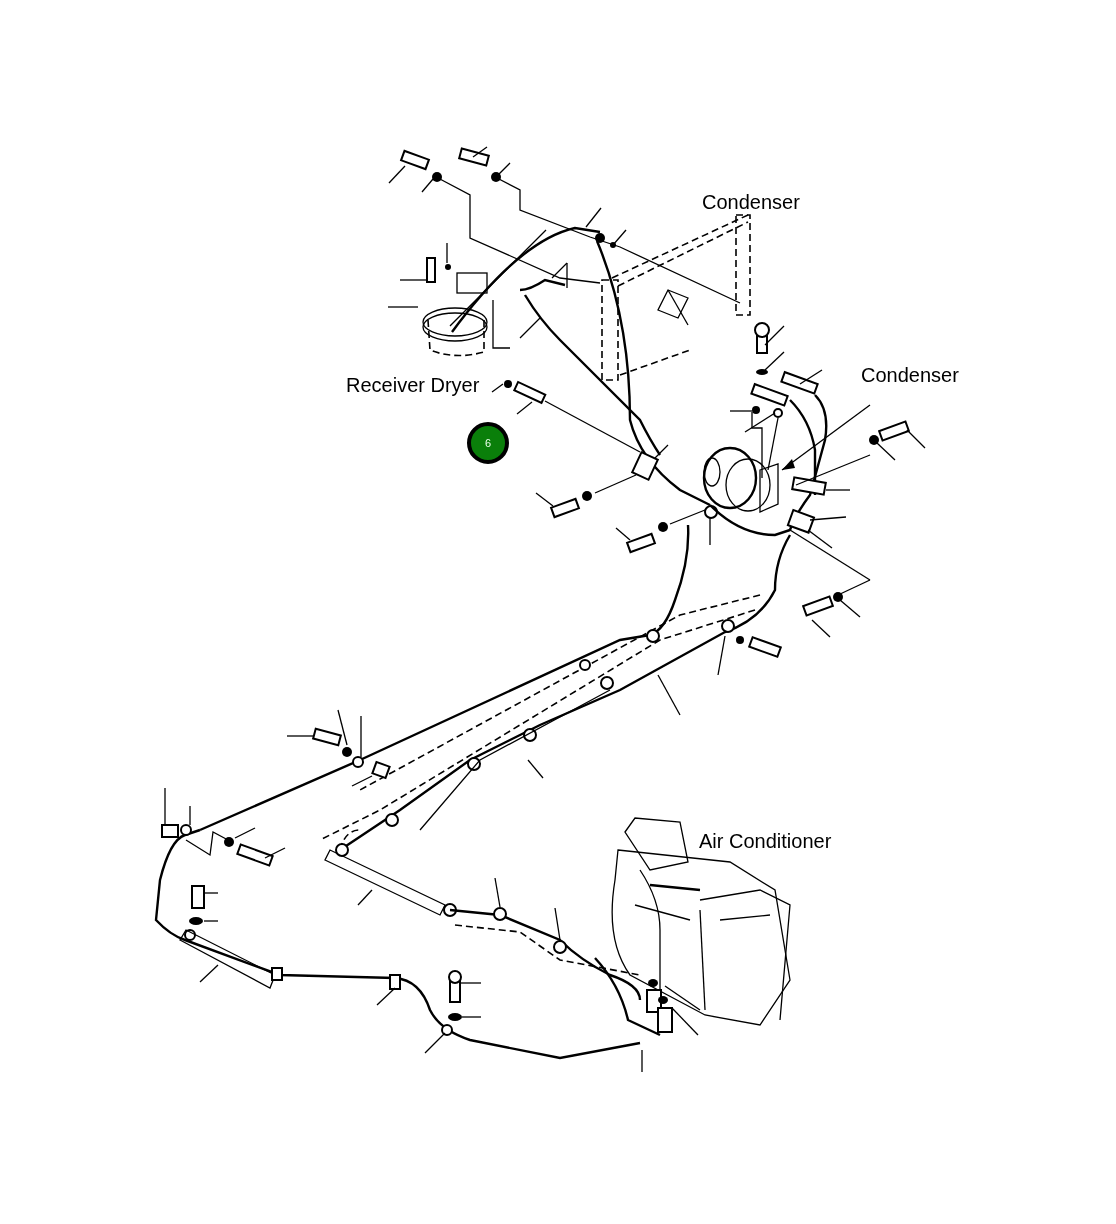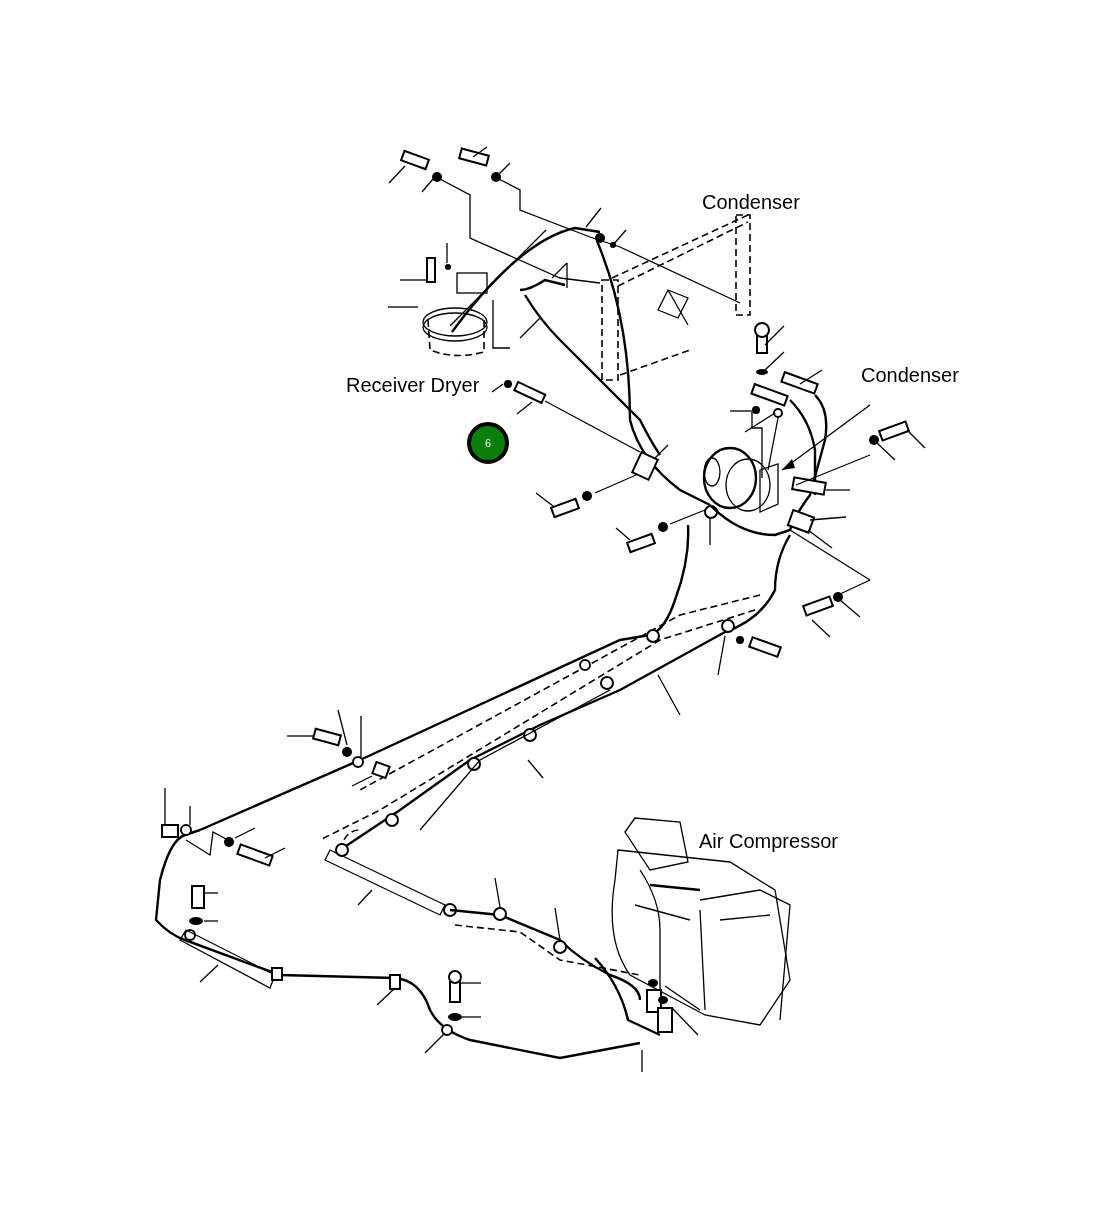--- a/index.html
+++ b/index.html
@@ -215,15 +215,15 @@
   <rect x="647" y="990" width="14" height="22" class="fw"></rect>
   <ellipse cx="663" cy="1000" rx="5" ry="4" class="fb"></ellipse>
   <rect x="658" y="1008" width="14" height="24" class="fw"></rect>
   <line x1="665" y1="986" x2="700" y2="1010" class="ln"></line>
   <line x1="672" y1="1008" x2="698" y2="1035" class="ln"></line>
 </svg>
 
 <div class="lbl" style="left:702px; top:192px;">Condenser</div>
 <div class="lbl" style="left:861px; top:365px;">Condenser</div>
 <div class="lbl" style="left:346px; top:375px;">Receiver Dryer</div>
-<div class="lbl" style="left:699px; top:831px;">Air Compressor</div>
+<div class="lbl" style="left:699px; top:831px;">Air Conditioner</div>
 
 <div class="marker" style="left:467px; top:422px;">6</div>
 
 </body></html>

